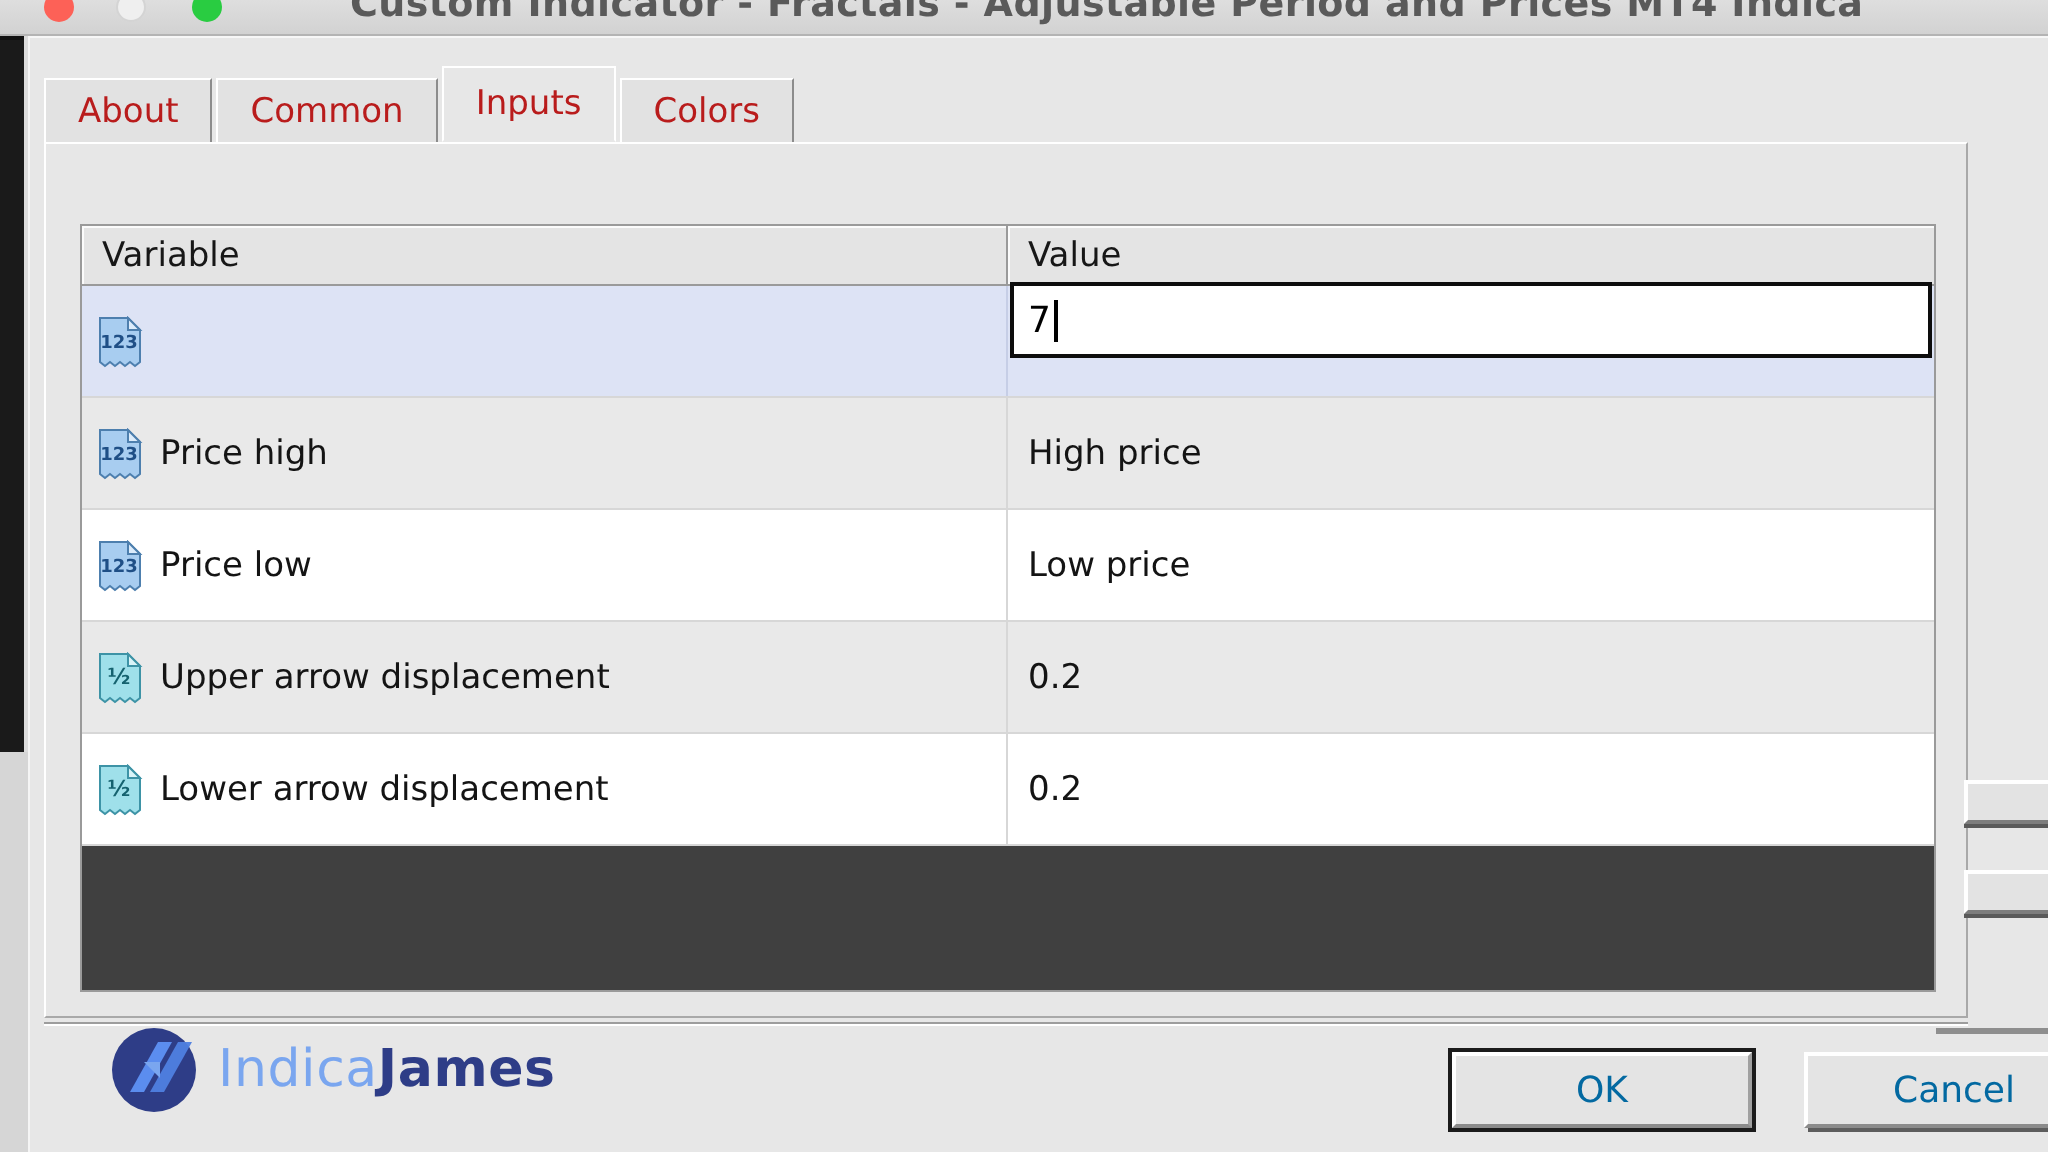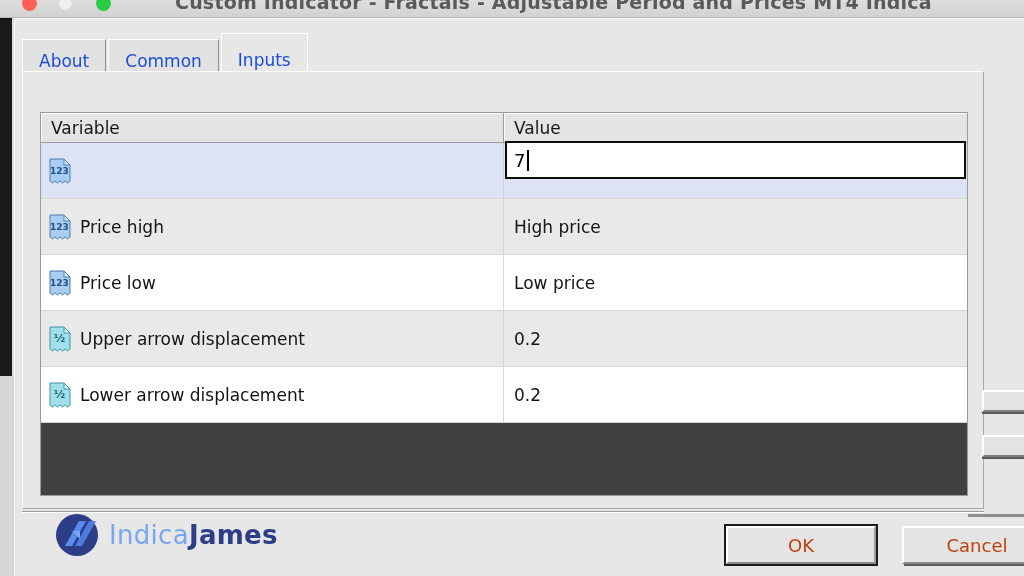--- a/index.html
+++ b/index.html
@@ -106,24 +106,24 @@
     top: 16px;
     height: 36px;
     display: flex;
     align-items: flex-end;
   }
   .tab {
     position: relative;
     height: 32px;
     padding: 0 16px;
     display: flex;
-    align-items: flex-end;
+    align-items: center;
     justify-content: center;
     font-size: 17px;
-    color: #1d4ed8;
+    color: #b91c1c;
     background: #e2e2e2;
     border: 1px solid #ffffff;
     border-bottom: none;
     border-right: 1px solid #8c8c8c;
     white-space: nowrap;
   }
   .tab.selected {
     height: 38px;
     background: #e7e7e7;
     border: 1px solid #ffffff;
@@ -284,21 +284,21 @@
   .logo-forex { color: #7aa6ef; }
   .logo-james { color: #2e3d87; font-weight: bold; }
 
   
   .btn {
     position: absolute;
     display: flex;
     align-items: center;
     justify-content: center;
     font-size: 18px;
-    color: #c2410c;
+    color: #0369a1;
     background: #e4e4e4;
     border-top: 2px solid #ffffff;
     border-left: 2px solid #ffffff;
     border-right: 2px solid #a0a0a0;
     border-bottom: 2px solid #8b8b8b;
     box-shadow: 2px 2px 0 #5d5d5d;
   }
   .btn.ok {
     left: 726px;
     top: 526px;
@@ -360,20 +360,23 @@
 
       <div class="tabstrip">
         <div class="tab">
             <span>About</span>
           </div>
         <div class="tab">
             <span>Common</span>
           </div>
         <div class="tab selected">
             <span>Inputs</span>
+          </div>
+        <div class="tab">
+            <span>Colors</span>
           </div>
       </div>
 
       <div class="panel">
 
         <div class="table-wrap">
 
           <div class="table-header">
             <div class="th variable">
               <span>Variable</span>

